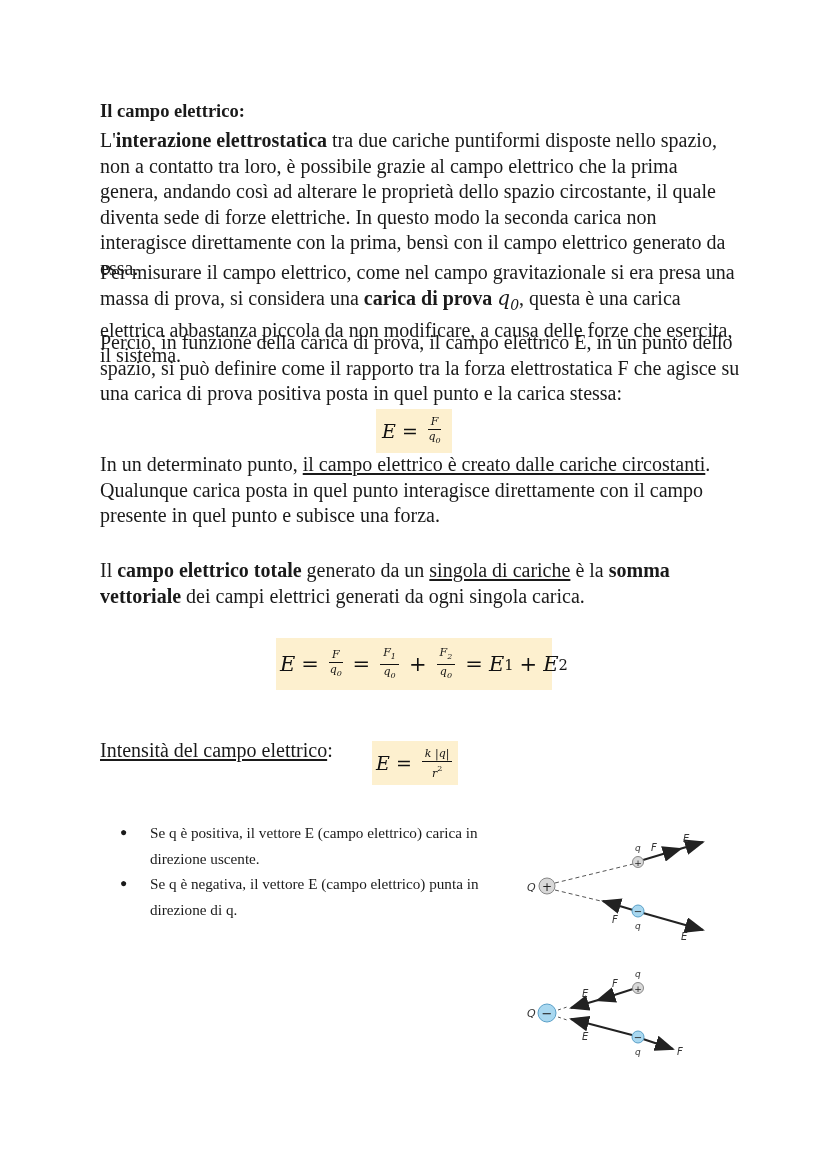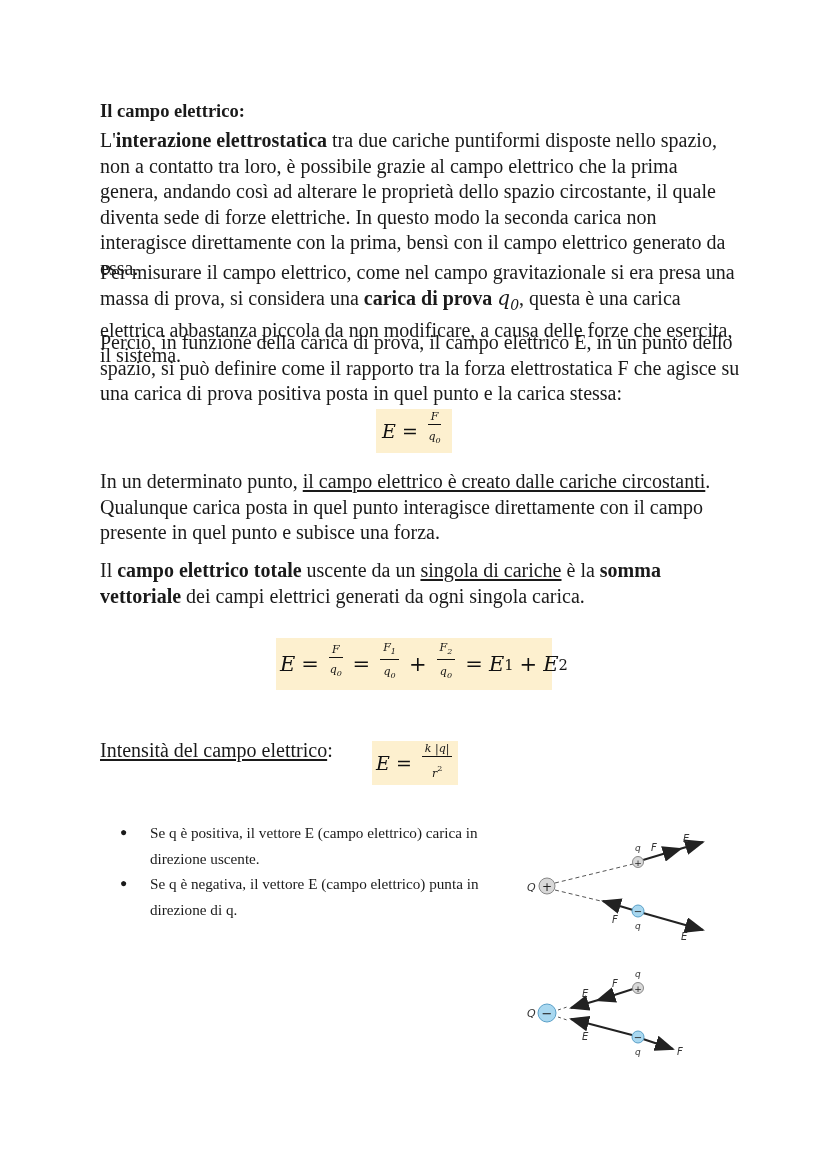--- a/index.html
+++ b/index.html
@@ -9,21 +9,21 @@
   .title { position: absolute; left: 100px; top: 101px; font-size: 18.5px; font-weight: bold; }
   .para { position: absolute; left: 100px; width: 640px; font-size: 20px; line-height: 25.5px; }
   .para b { font-weight: bold; }
   .u { text-decoration: underline; text-underline-offset: 2px; }
   .math { font-family: "DejaVu Serif", "Liberation Serif", serif; font-style: italic; }
   .sub { font-size: 0.7em; vertical-align: -0.35em; font-style: italic; }
   .formula { position: absolute; background: #fdf0cf; display: flex; align-items: center;
              font-family: "DejaVu Serif", serif; font-style: italic; color: #111; }
   .frac { display: inline-flex; flex-direction: column; align-items: center; margin: 0 4px; }
   .frac .num { font-size: 11px; padding: 0 3px; border-bottom: 1px solid #111; line-height: 14px; }
-  .frac .den { font-size: 11px; line-height: 22px; padding-top: 1px; text-align: center; }
+  .frac .den { font-size: 11px; line-height: 12px; padding-top: 1px; text-align: center; }
   .frac .den .s, .frac .num .s { font-size: 8px; vertical-align: -3px; }
   .op { font-style: normal; margin: 0 6px; }
   .bullets { position: absolute; left: 120px; top: 820px; width: 380px; font-size: 15.2px; line-height: 25.5px; }
   .bullet { display: flex; }
   .bullet .dot { width: 30px; flex: none; font-size: 12px; }
   .diagram { position: absolute; }
 </style>
 </head>
 <body>
 
@@ -44,26 +44,26 @@
 
   <div class="formula" style="left:376px; top:409px; width:70px; height:44px; padding-left:6px; font-size:19px;">
     <span>E</span>
       <span class="op">=</span>
     <span class="frac">
         <span class="num">F</span>
         <span class="den"><span>q</span><span class="s">0</span></span>
       </span>
   </div>
 
-  <div class="para" style="top:469px;">
+  <div class="para" style="top:452px;">
     <span>In un determinato punto, </span><span class="u">il campo elettrico è creato dalle cariche circostanti</span><span>. Qualunque carica posta in quel punto interagisce direttamente con il campo presente in quel punto e subisce una forza.</span>
   </div>
 
   <div class="para" style="top:558px;">
-    <span>Il </span><b>campo elettrico totale</b><span> uscente da un </span><span class="u">singola di cariche</span><span> è la </span><b>somma vettoriale</b><span> dei campi elettrici generati da ogni singola carica.</span>
+    <span>Il </span><b>campo elettrico totale</b><span> generato da un </span><span class="u">singola di cariche</span><span> è la </span><b>somma vettoriale</b><span> dei campi elettrici generati da ogni singola carica.</span>
   </div>
 
   <div class="formula" style="left:276px; top:638px; width:272px; height:52px; padding-left:4px; font-size:21px;">
     <span>E</span>
       <span class="op">=</span>
     <span class="frac">
         <span class="num">F</span>
         <span class="den"><span>q</span><span class="s">0</span></span>
       </span>
     <span class="op">=</span>

